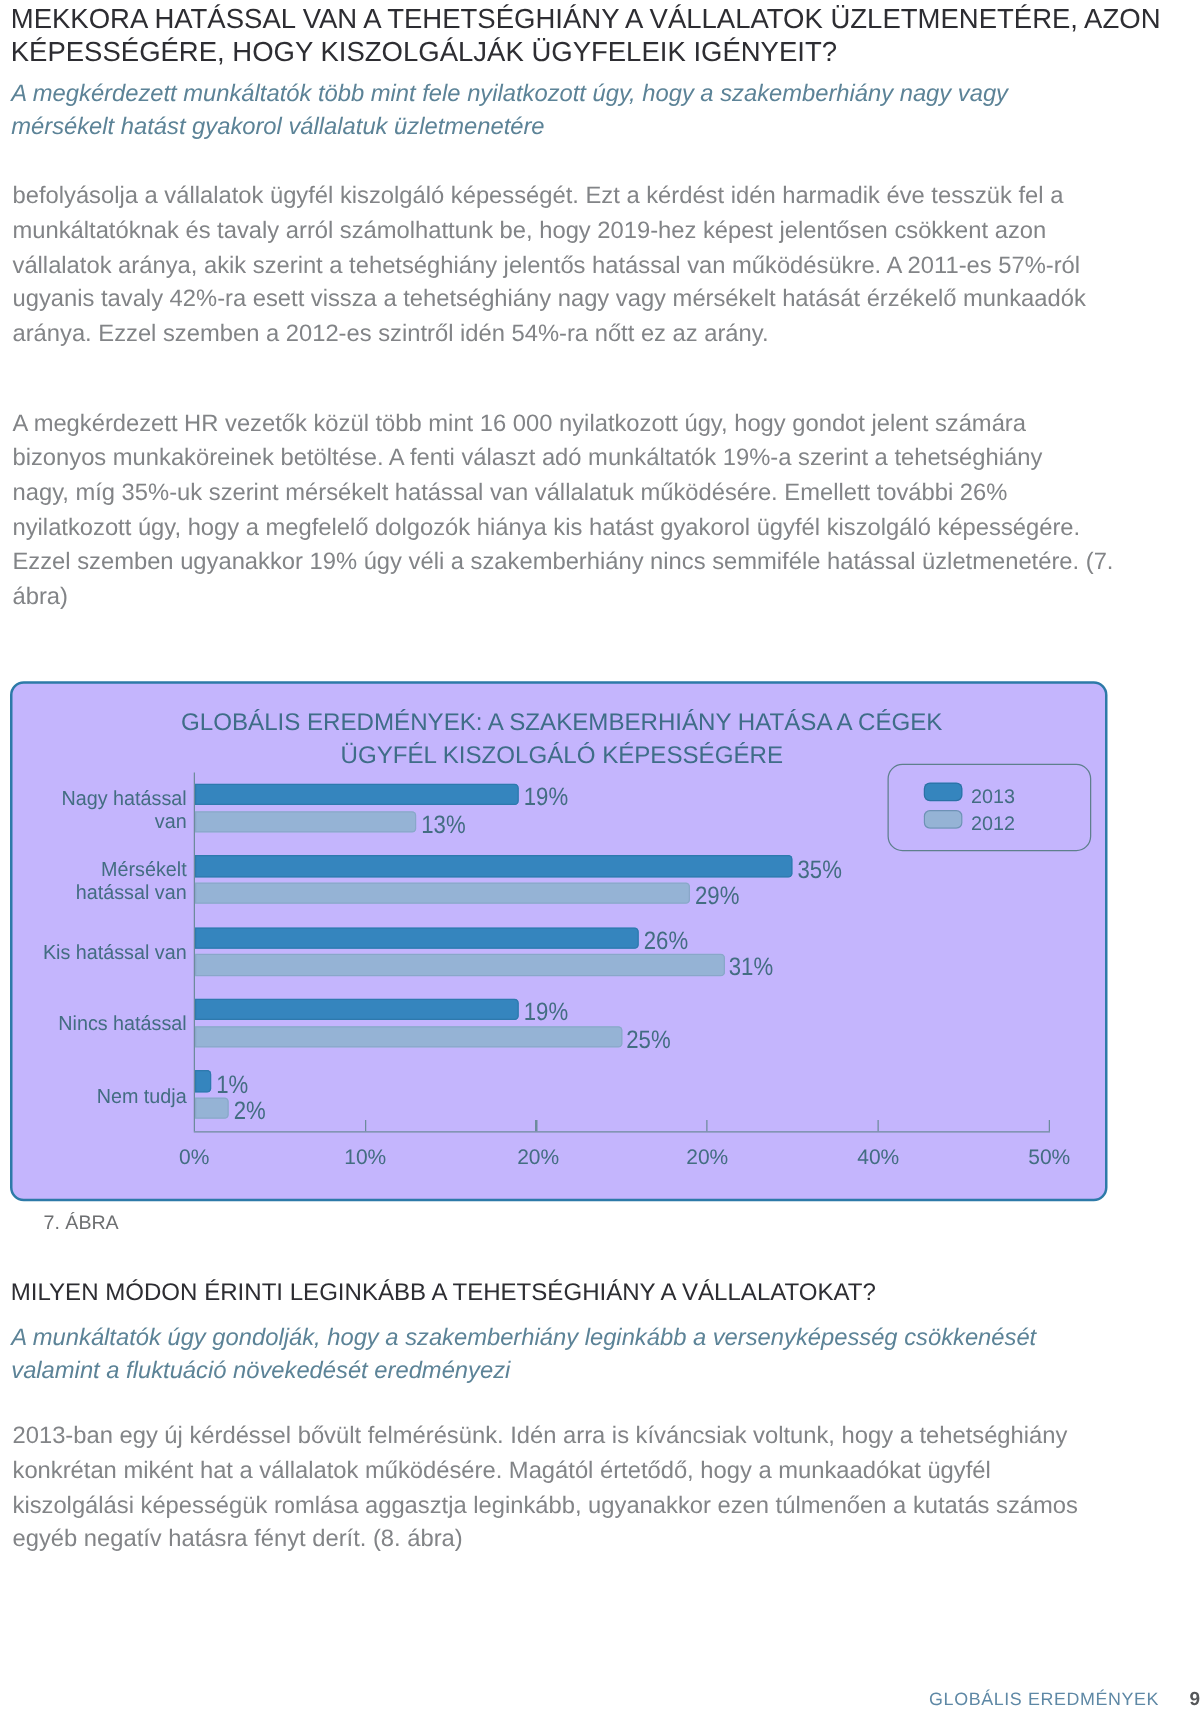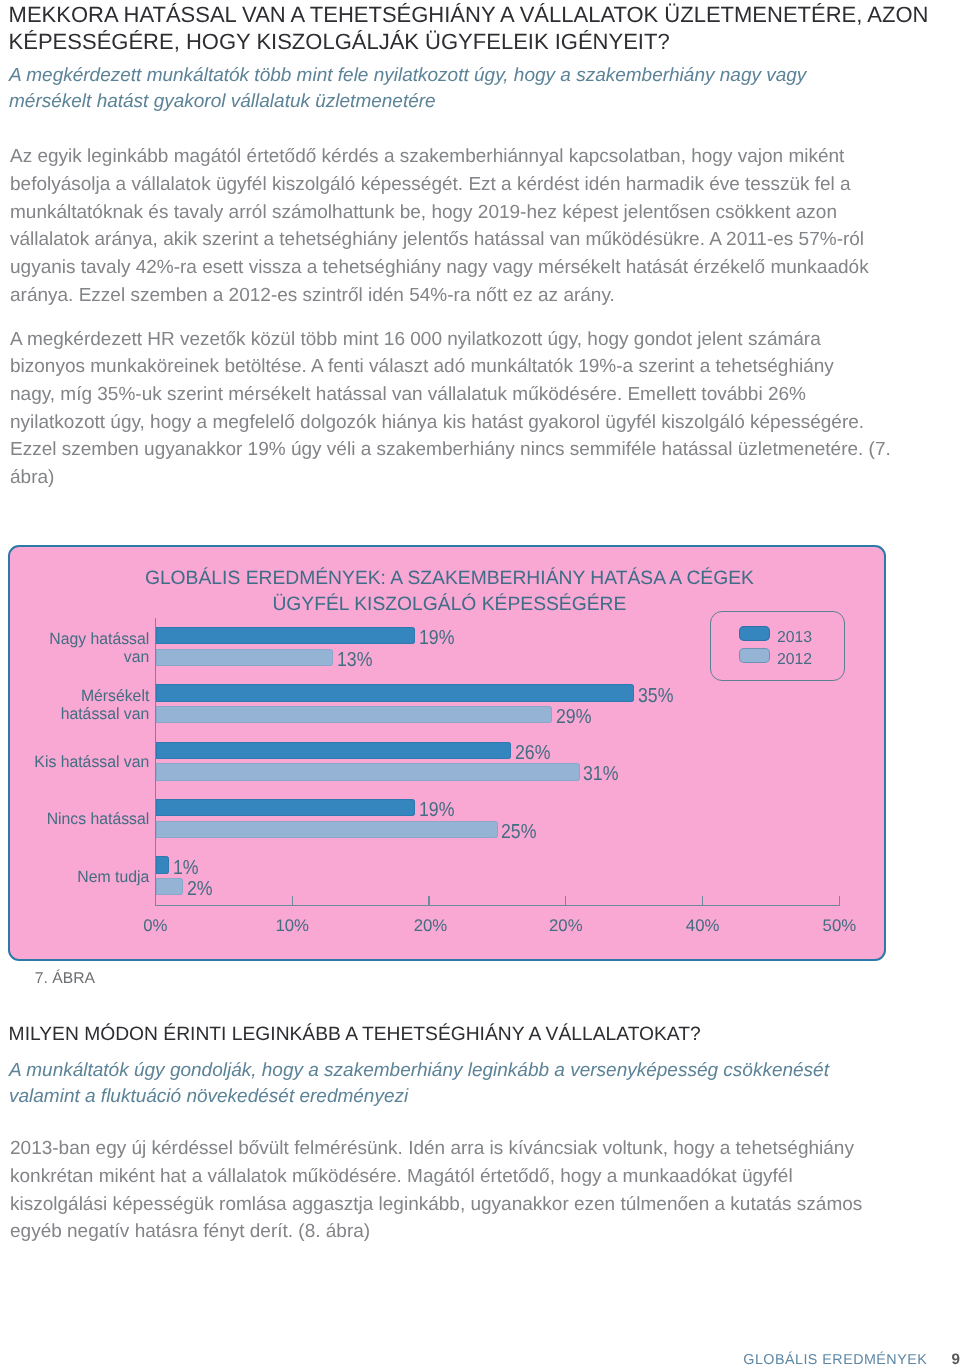--- a/index.html
+++ b/index.html
@@ -16,21 +16,21 @@
   .q-sub{position:absolute;left:9px;top:63.2px;width:880px;
          font-size:19px;line-height:26.1px;color:#5c8397;font-style:italic;}
   .para{position:absolute;left:10px;width:862px;
         font-size:19px;line-height:27.7px;color:#828487;}
   #para1{top:143.1px;}
   #para2{top:325.6px;}
   #para3{top:1135.3px;}
 
   
   .chart-panel{position:absolute;left:7.5px;top:544.8px;width:874px;height:412.3px;
-               background:#f9a8d4;border:2px solid #2d7aa8;border-radius:11px;}
+               background:#c4b5fd;border:2px solid #2d7aa8;border-radius:11px;}
   .chart-title{position:absolute;left:89.9px;top:19.6px;width:700px;text-align:center;white-space:nowrap;
                font-size:19.3px;line-height:25.6px;color:#3f6d88;}
   .plot{position:absolute;left:-2px;top:-2px;width:877px;height:416px;}
   .cat-label{position:absolute;text-align:right;font-size:16.2px;line-height:17.9px;color:#436d82;transform:scaleX(0.975);transform-origin:100% 50%;}
   .bar{position:absolute;height:17.2px;border-radius:0 3.5px 3.5px 0;}
   .bar.b2013{background:#3585be;box-shadow:0 0 0 1px #2e79ad inset;}
   .bar.b2012{background:#95b3d5;box-shadow:0 0 0 1px #89a7c9 inset;}
   .bar-val{position:absolute;font-size:20.2px;color:#436d82;transform:scaleX(0.878);transform-origin:0 50%;}
   .axis-v{position:absolute;background:#6d8b9c;width:1.5px;}
   .axis-h{position:absolute;background:#6d8b9c;height:1.5px;}
@@ -54,21 +54,20 @@
 
   <div class="q-title">
       <div class="tline">MEKKORA HATÁSSAL VAN A TEHETSÉGHIÁNY A VÁLLALATOK ÜZLETMENETÉRE, AZON</div>
       <div class="tline">KÉPESSÉGÉRE, HOGY KISZOLGÁLJÁK ÜGYFELEIK IGÉNYEIT?</div>
     </div>
   <div class="q-sub">
       <div class="tline">A megkérdezett munkáltatók több mint fele nyilatkozott úgy, hogy a szakemberhiány nagy vagy</div>
       <div class="tline">mérsékelt hatást gyakorol vállalatuk üzletmenetére</div>
     </div>
   <div class="para" id="para1">
-      <div class="tline">Az egyik leginkább magától értetődő kérdés a szakemberhiánnyal kapcsolatban, hogy vajon miként</div>
       <div class="tline">befolyásolja a vállalatok ügyfél kiszolgáló képességét. Ezt a kérdést idén harmadik éve tesszük fel a</div>
       <div class="tline">munkáltatóknak és tavaly arról számolhattunk be, hogy 2019-hez képest jelentősen csökkent azon</div>
       <div class="tline">vállalatok aránya, akik szerint a tehetséghiány jelentős hatással van működésükre. A 2011-es 57%-ról</div>
       <div class="tline">ugyanis tavaly 42%-ra esett vissza a tehetséghiány nagy vagy mérsékelt hatását érzékelő munkaadók</div>
       <div class="tline">aránya. Ezzel szemben a 2012-es szintről idén 54%-ra nőtt ez az arány.</div>
     </div>
   <div class="para" id="para2">
       <div class="tline">A megkérdezett HR vezetők közül több mint 16 000 nyilatkozott úgy, hogy gondot jelent számára</div>
       <div class="tline">bizonyos munkaköreinek betöltése. A fenti választ adó munkáltatók 19%-a szerint a tehetséghiány</div>
       <div class="tline">nagy, míg 35%-uk szerint mérsékelt hatással van vállalatuk működésére. Emellett további 26%</div>
@@ -126,21 +125,21 @@
         <div class="cat-label" style="left: 0px; width: 141.3px; top: 266.65px;">
           <div>Nincs hatással</div>
         </div>
         <div class="bar b2013" style="left: 148px; top: 311.7px; width: 13.68px;"></div>
         <div class="bar-val" style="left: 165.58px; top: 311.8px;">1%</div>
         <div class="bar b2012" style="left: 148px; top: 333.3px; width: 27.36px;"></div>
         <div class="bar-val" style="left: 179.26px; top: 333.4px;">2%</div>
         <div class="cat-label" style="left: 0px; width: 141.3px; top: 324px;">
           <div>Nem tudja</div>
         </div>
-        <div class="legend" style="left: 702.5px; top: 66.5px; width: 132.9px; height: 68.1px;">
+        <div class="legend" style="left: 702.5px; top: 66.5px; width: 132.9px; height: 68.1px; padding-left: 28px;">
           <div class="legend-sw" style="background: rgb(53, 133, 190); left: 28.4px; top: 14.1px;"></div>
           <div class="legend-txt" style="left: 65.9px; top: 16.5px;">2013</div>
           <div class="legend-sw" style="background: rgb(149, 179, 213); left: 28.4px; top: 35.9px;"></div>
           <div class="legend-txt" style="left: 65.9px; top: 38.3px;">2012</div>
         </div>
       </div>
   </div>
 
   <div class="fig-caption">7. ÁBRA</div>
 

